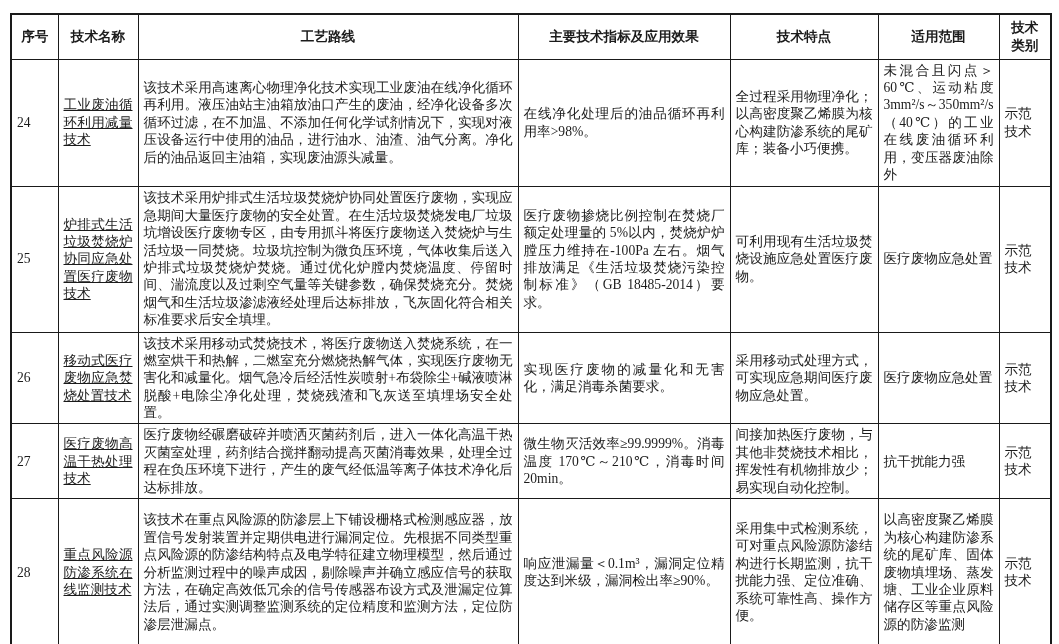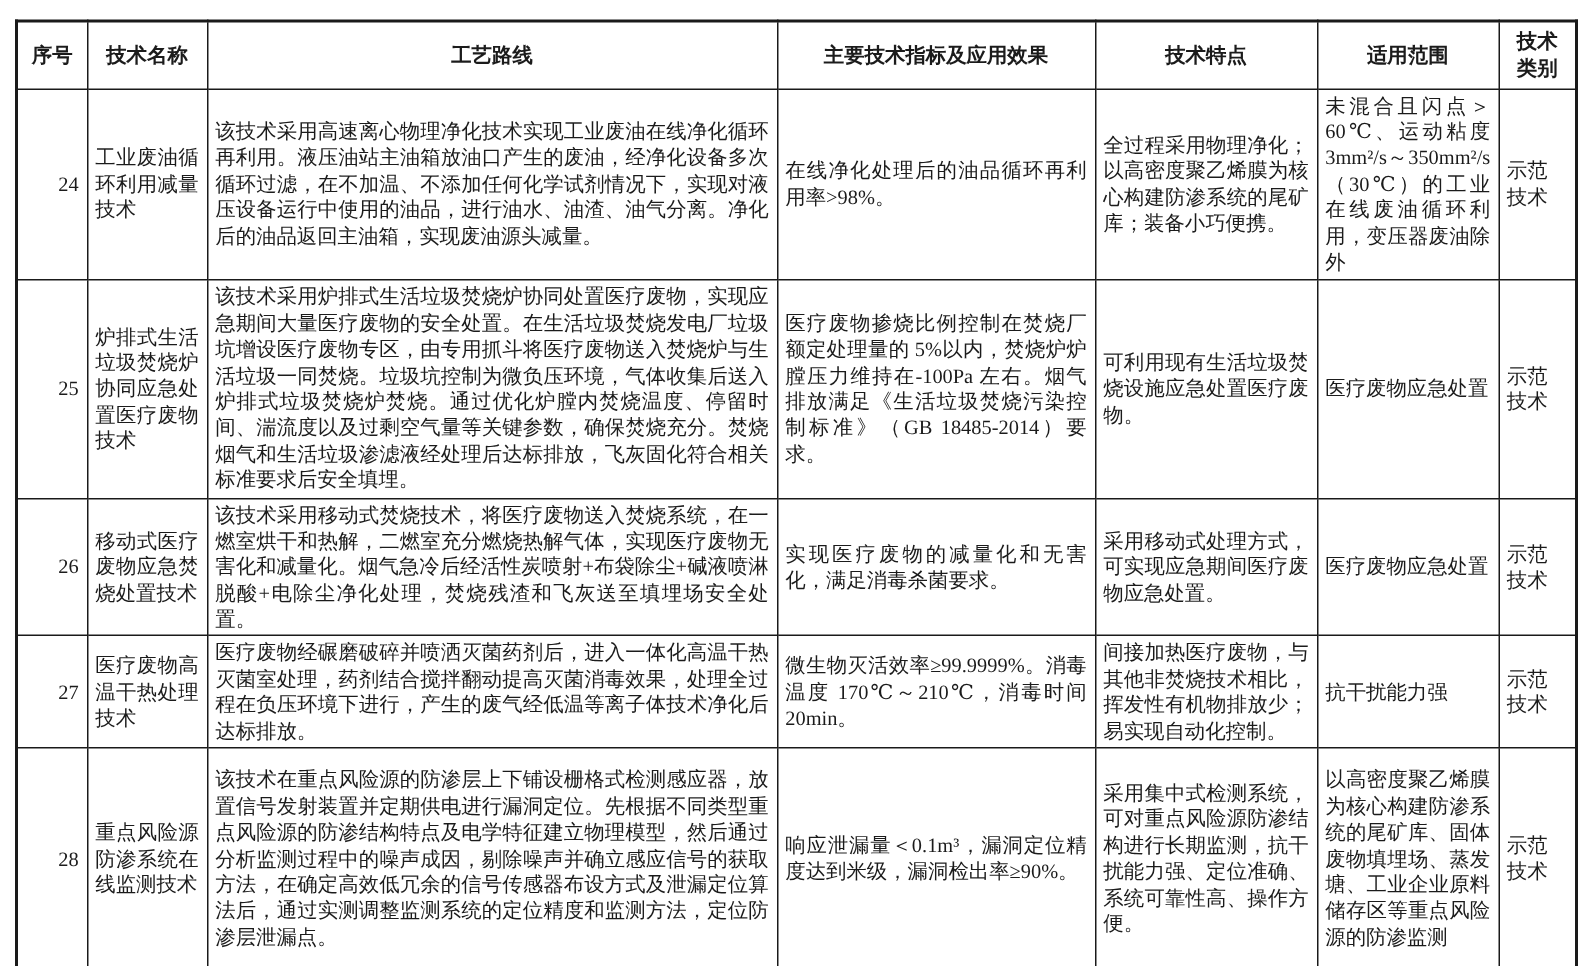--- a/index.html
+++ b/index.html
@@ -32,25 +32,26 @@
     line-height: 1.28;
     word-break: break-word;
     overflow: hidden;
   }
   th {
     font-weight: bold;
     font-size: 14px;
     text-align: center;
     padding: 2px 3px;
   }
-  td.c-no { text-align: right; }
+  td.c-no { text-align: left; }
   td.c-name {
     text-align: justify;
     text-justify: inter-ideograph;
     padding: 2px 7px;
+    text-decoration: underline;
   }
   td.c-process,
   td.c-ind,
   td.c-feat,
   td.c-scope {
     text-align: justify;
     text-justify: inter-ideograph;
   }
   td.c-scope { padding: 2px 6px; }
   td.c-cat { padding: 2px 4px; }
@@ -85,21 +86,21 @@
         <th>适用范围</th>
         <th>技术类别</th>
       </tr>
 
       <tr class="row-24">
         <td class="c-no">24</td>
         <td class="c-name">工业废油循环利用减量技术</td>
         <td class="c-process">该技术采用高速离心物理净化技术实现工业废油在线净化循环再利用。液压油站主油箱放油口产生的废油，经净化设备多次循环过滤，在不加温、不添加任何化学试剂情况下，实现对液压设备运行中使用的油品，进行油水、油渣、油气分离。净化后的油品返回主油箱，实现废油源头减量。</td>
         <td class="c-ind">在线净化处理后的油品循环再利用率&gt;98%。</td>
         <td class="c-feat">全过程采用物理净化；以高密度聚乙烯膜为核心构建防渗系统的尾矿库；装备小巧便携。</td>
-        <td class="c-scope">未混合且闪点＞60℃、运动粘度3mm²/s～350mm²/s（30℃）的工业在线废油循环利用，变压器废油除外</td>
+        <td class="c-scope">未混合且闪点＞60℃、运动粘度3mm²/s～350mm²/s（40℃）的工业在线废油循环利用，变压器废油除外</td>
         <td class="c-cat">示范技术</td>
       </tr>
 
       <tr class="row-25">
         <td class="c-no">25</td>
         <td class="c-name">炉排式生活垃圾焚烧炉协同应急处置医疗废物技术</td>
         <td class="c-process">该技术采用炉排式生活垃圾焚烧炉协同处置医疗废物，实现应急期间大量医疗废物的安全处置。在生活垃圾焚烧发电厂垃圾坑增设医疗废物专区，由专用抓斗将医疗废物送入焚烧炉与生活垃圾一同焚烧。垃圾坑控制为微负压环境，气体收集后送入炉排式垃圾焚烧炉焚烧。通过优化炉膛内焚烧温度、停留时间、湍流度以及过剩空气量等关键参数，确保焚烧充分。焚烧烟气和生活垃圾渗滤液经处理后达标排放，飞灰固化符合相关标准要求后安全填埋。</td>
         <td class="c-ind">医疗废物掺烧比例控制在焚烧厂额定处理量的 5%以内，焚烧炉炉膛压力维持在-100Pa 左右。烟气排放满足《生活垃圾焚烧污染控制标准》（GB 18485-2014）要求。</td>
         <td class="c-feat">可利用现有生活垃圾焚烧设施应急处置医疗废物。</td>
         <td class="c-scope">医疗废物应急处置</td>

